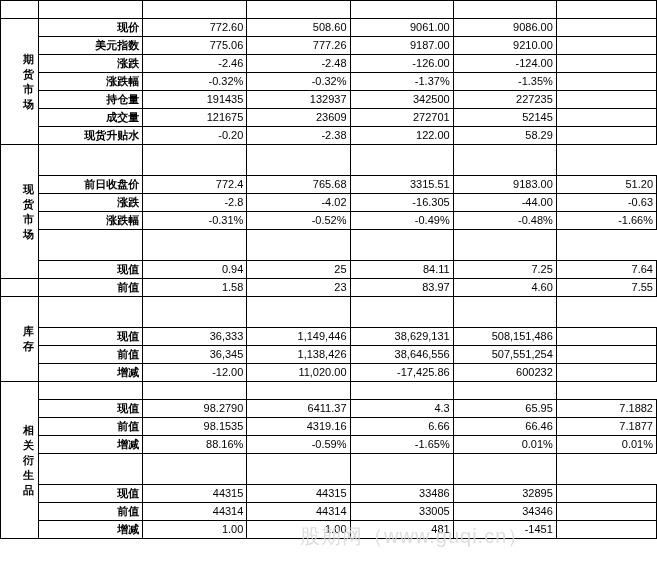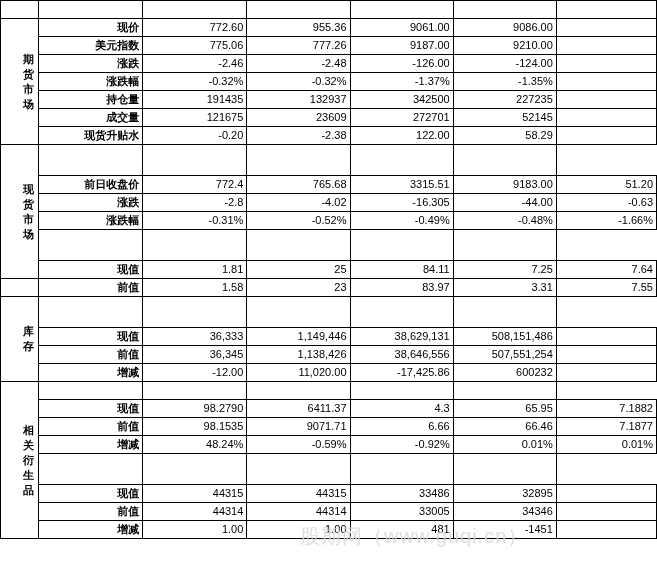--- a/index.html
+++ b/index.html
@@ -135,21 +135,21 @@
       </tr>
       <tr>
         <td class="sect" rowspan="7">
           <span class="vtxt">期</span>
           <span class="vtxt">货</span>
           <span class="vtxt">市</span>
           <span class="vtxt">场</span>
         </td>
         <td class="rowlbl">现价</td>
         <td class="val">772.60</td>
-        <td class="val">955.36</td>
+        <td class="val">508.60</td>
         <td class="val">9061.00</td>
         <td class="val">9086.00</td>
         <td class="blank"></td>
       </tr>
       <tr>
         <td class="rowlbl">美元指数</td>
         <td class="val">775.06</td>
         <td class="val">777.26</td>
         <td class="val">9187.00</td>
         <td class="val">9210.00</td>
@@ -262,33 +262,33 @@
         <td class="hdr2">
           <span>上海金/伦敦金</span>
         </td>
         <td class="hdr2">
           <span>上海银/伦敦</span><br>
           <span>银</span>
         </td>
       </tr>
       <tr>
         <td class="rowlbl">现值</td>
-        <td class="val">1.81</td>
+        <td class="val">0.94</td>
         <td class="val">25</td>
         <td class="val">84.11</td>
         <td class="val">7.25</td>
         <td class="val">7.64</td>
       </tr>
       <tr>
         <td class="blank"></td>
         <td class="rowlbl">前值</td>
         <td class="val">1.58</td>
         <td class="val">23</td>
         <td class="val">83.97</td>
-        <td class="val">3.31</td>
+        <td class="val">4.60</td>
         <td class="val">7.55</td>
       </tr>
 
       <tr>
         <td class="sect" rowspan="4">
           <span class="vtxt">库</span>
           <span class="vtxt">存</span>
         </td>
         <td class="hdr2">
           <span>上期所黄金库存</span><br>
@@ -361,30 +361,30 @@
         <td class="rowlbl">现值</td>
         <td class="val">98.2790</td>
         <td class="val">6411.37</td>
         <td class="val">4.3</td>
         <td class="val">65.95</td>
         <td class="val">7.1882</td>
       </tr>
       <tr>
         <td class="rowlbl">前值</td>
         <td class="val">98.1535</td>
-        <td class="val">9071.71</td>
+        <td class="val">4319.16</td>
         <td class="val">6.66</td>
         <td class="val">66.46</td>
         <td class="val">7.1877</td>
       </tr>
       <tr>
         <td class="rowlbl">增减</td>
-        <td class="val">48.24%</td>
+        <td class="val">88.16%</td>
         <td class="val">-0.59%</td>
-        <td class="val">-0.92%</td>
+        <td class="val">-1.65%</td>
         <td class="val">0.01%</td>
         <td class="val">0.01%</td>
       </tr>
       <tr>
         <td class="hdr2">
           <span>spdr黄金ETF持</span><br>
           <span>仓（吨）</span>
         </td>
         <td class="hdr2">
           <span>SLV白银ETF</span><br>

